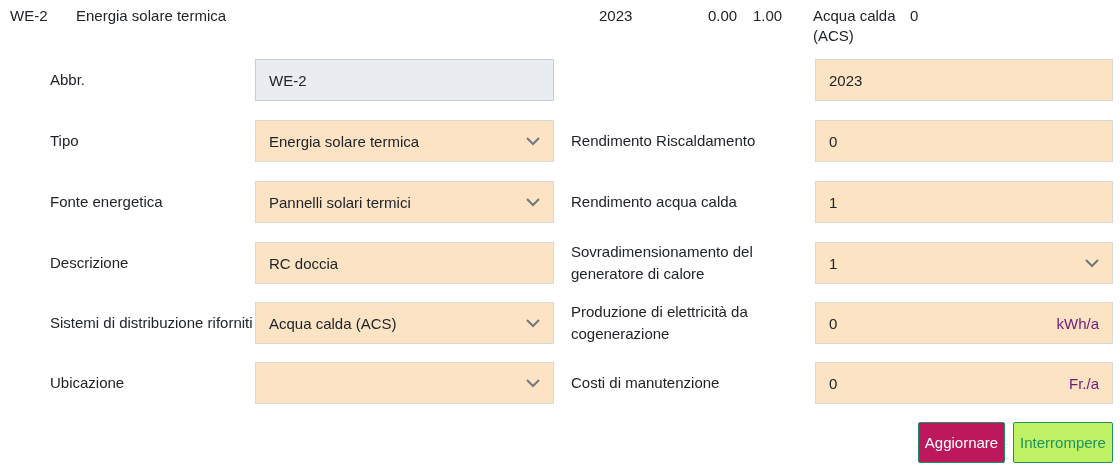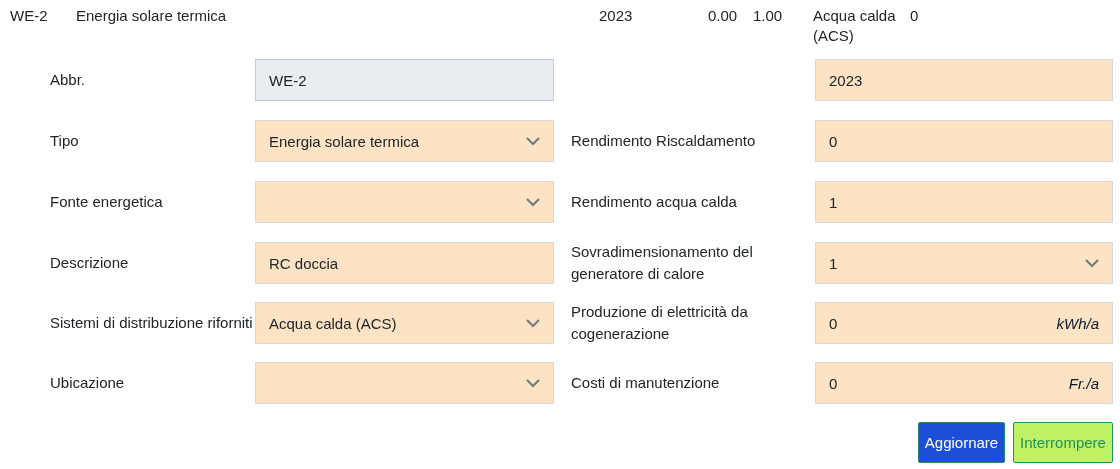--- a/index.html
+++ b/index.html
@@ -27,27 +27,27 @@
   .field {
     position:absolute; top:0; height:42px;
     background:#fbe3c4; border:1px solid #d8d8d8;
     display:flex; align-items:center; padding:0 13px;
   }
   .field.l { left:255px; width:299px; }
   .field.r { left:815px; width:298px; }
   .field.readonly { background:#e9edf1; border-color:#c6cdd4; }
   .field .val { white-space:nowrap; }
   .chev { margin-left:auto; display:flex; align-items:center; }
-  .unit { margin-left:auto; color:#0f172a;font-style:italic; }
+  .unit { margin-left:auto; color:#701a75; }
   
   .btn {
     position:absolute; font-family:inherit; font-size:15px; cursor:pointer;
     border-radius:2px; display:flex; align-items:center; justify-content:center;
   }
-  .btn.primary { left:918px; top:422px; width:87px;  height:41px; background:#1d4ed8; border:1px solid #1f9160; color:#ffffff; }
+  .btn.primary { left:918px; top:422px; width:87px;  height:41px; background:#be185d; border:1px solid #1f9160; color:#ffffff; }
   .btn.outline { left:1013px; top:422px; width:100px; height:41px; background:#bef264; border:1px solid #1f9160; color:#1f9160; }
 </style>
 </head>
 <body>
 
 <div class="canvas">
 
   <span class="summary-item s-code">WE-2</span>
   <span class="summary-item s-type">Energia solare termica</span>
   <span class="summary-item s-year">2023</span>
@@ -78,20 +78,21 @@
     </div>
     <div class="lbl r">Rendimento Riscaldamento</div>
     <div class="field r">
       <span class="val">0</span>
     </div>
   </div>
 
   <div class="band b3">
     <div class="lbl l">Fonte energetica</div>
     <div class="field l">
+      <span class="val">Pannelli solari termici</span>
       <span class="chev">
         <svg width="14" height="9" viewBox="0 0 14 9">
             <path d="M1 1l6 6 6-6" fill="none" stroke="#71787f" stroke-width="2"></path>
           </svg>
       </span>
     </div>
     <div class="lbl r">Rendimento acqua calda</div>
     <div class="field r">
       <span class="val">1</span>
     </div>

